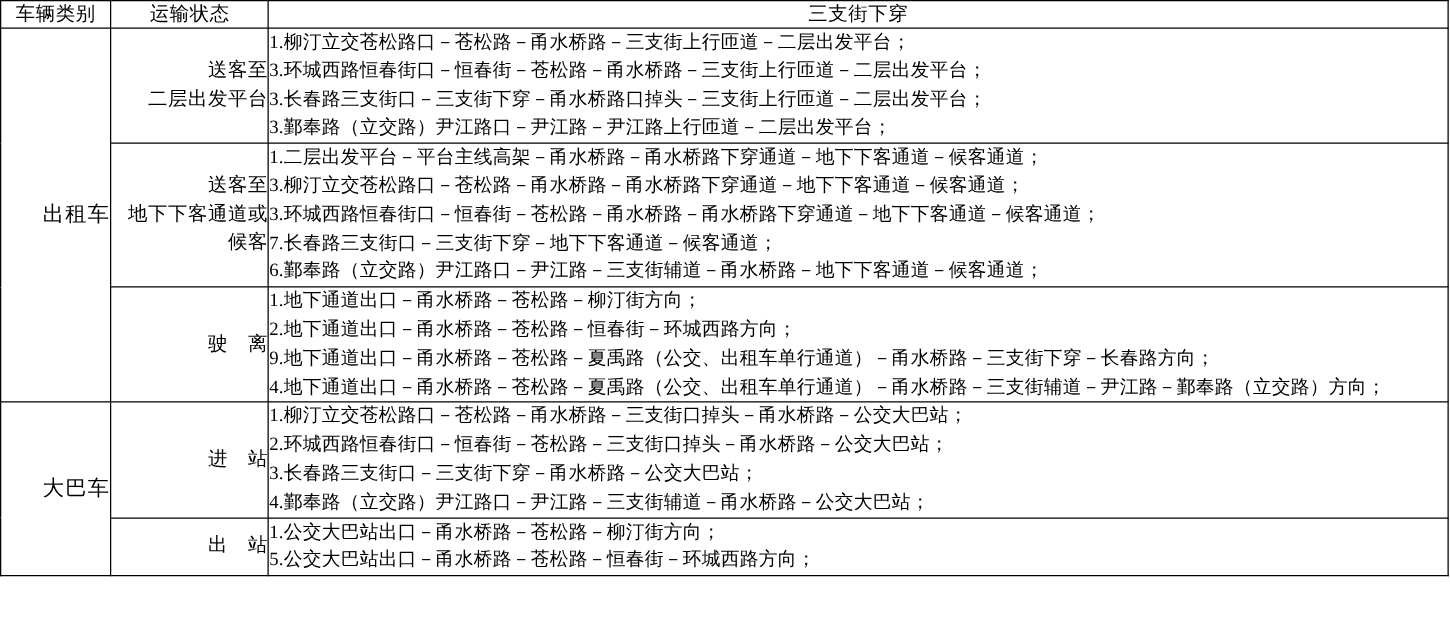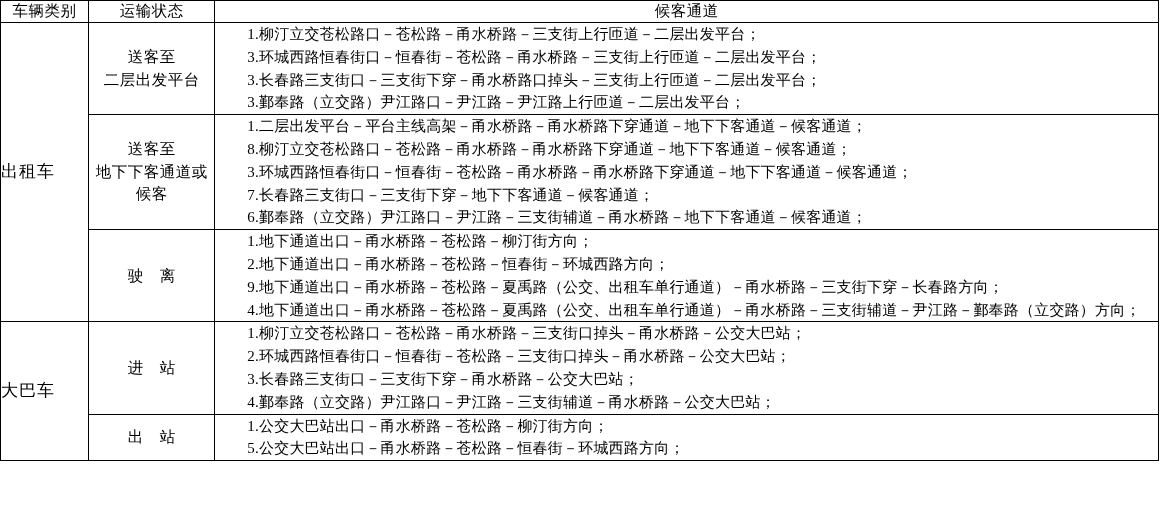--- a/index.html
+++ b/index.html
@@ -31,60 +31,60 @@
     font-size: 15.5px;
     padding: 3px 0 4px 0;
     letter-spacing: 0.5px;
     font-weight: bold;
   }
   .col-type { width: 88px; }
   .col-status { width: 126px; }
   .col-routes { width: 942px; }
 
   .vehicle-type {
-    text-align: left;
+    text-align: right;
     font-size: 17px;
     font-weight: bold;
     letter-spacing: 1px;
     line-height: 1.35;
   }
   .status-cell {
-    text-align: center;
+    text-align: right;
     font-size: 15.5px;
     font-weight: bold;
     line-height: 1.45;
     padding: 2px 4px;
     letter-spacing: 0.5px;
+    font-family: Liberation Mono, monospace;
   }
   .routes-cell {
     padding: 2px 4px 3px 6px;
     font-size: 15px;
     line-height: 1.52;
   }
   .route-line {
     white-space: normal;
     text-align: left;
     letter-spacing: 0.2px;
-    margin-left: 32px;
   }
 </style>
 </head>
 <body>
 
 <table class="route-table">
   <colgroup>
     <col class="col-type">
     <col class="col-status">
     <col class="col-routes">
   </colgroup>
   <thead>
     <tr>
       <th class="hdr">车辆类别</th>
       <th class="hdr">运输状态</th>
-      <th class="hdr">候客通道</th>
+      <th class="hdr">三支街下穿</th>
     </tr>
   </thead>
   <tbody>
 
     <tr>
       <td class="vehicle-type" rowspan="3">出租车</td>
       <td class="status-cell">
         <div>送客至</div>
         <div>二层出发平台</div>
       </td>
@@ -97,21 +97,21 @@
     </tr>
 
     <tr>
       <td class="status-cell">
         <div>送客至</div>
         <div>地下下客通道或</div>
         <div>候客</div>
       </td>
       <td class="routes-cell">
         <div class="route-line">1.二层出发平台－平台主线高架－甬水桥路－甬水桥路下穿通道－地下下客通道－候客通道；</div>
-        <div class="route-line">8.柳汀立交苍松路口－苍松路－甬水桥路－甬水桥路下穿通道－地下下客通道－候客通道；</div>
+        <div class="route-line">3.柳汀立交苍松路口－苍松路－甬水桥路－甬水桥路下穿通道－地下下客通道－候客通道；</div>
         <div class="route-line">3.环城西路恒春街口－恒春街－苍松路－甬水桥路－甬水桥路下穿通道－地下下客通道－候客通道；</div>
         <div class="route-line">7.长春路三支街口－三支街下穿－地下下客通道－候客通道；</div>
         <div class="route-line">6.鄞奉路（立交路）尹江路口－尹江路－三支街辅道－甬水桥路－地下下客通道－候客通道；</div>
       </td>
     </tr>
 
     <tr>
       <td class="status-cell">
         <div>驶　离</div>
       </td>

